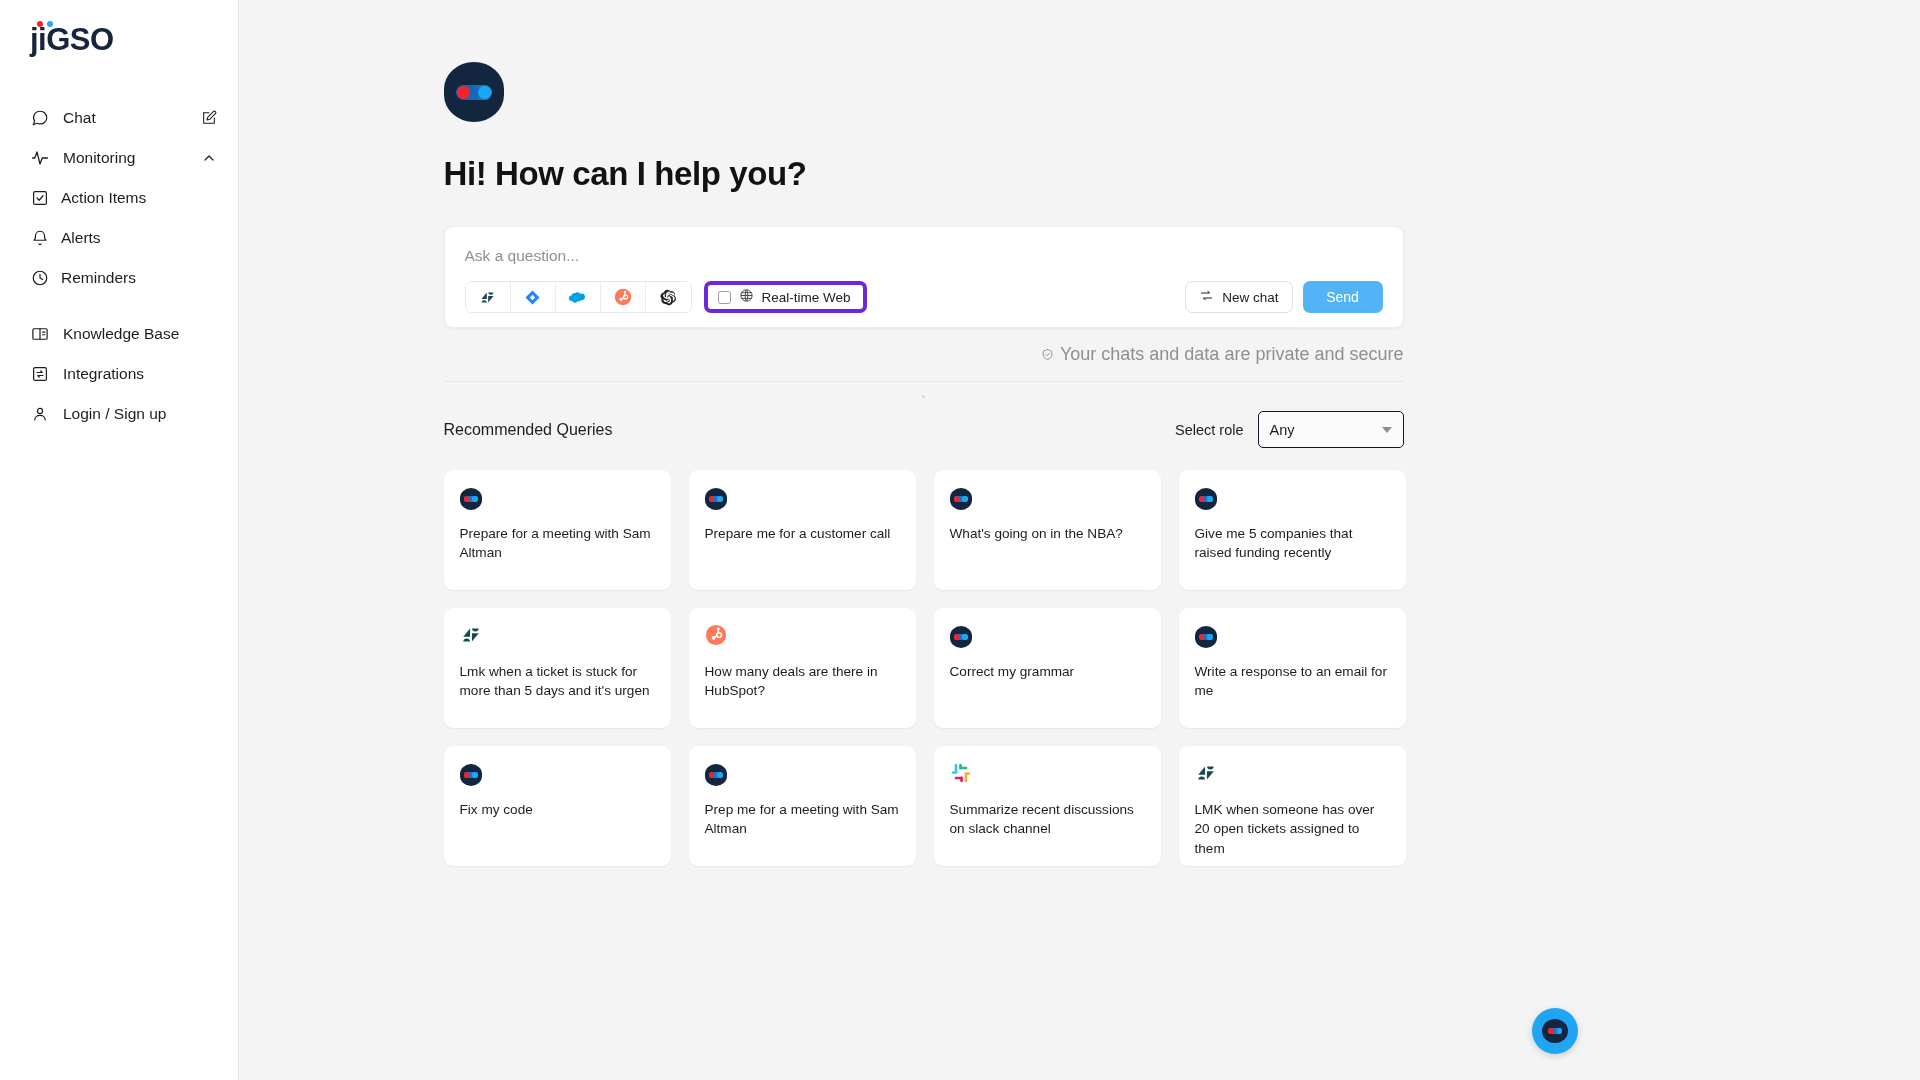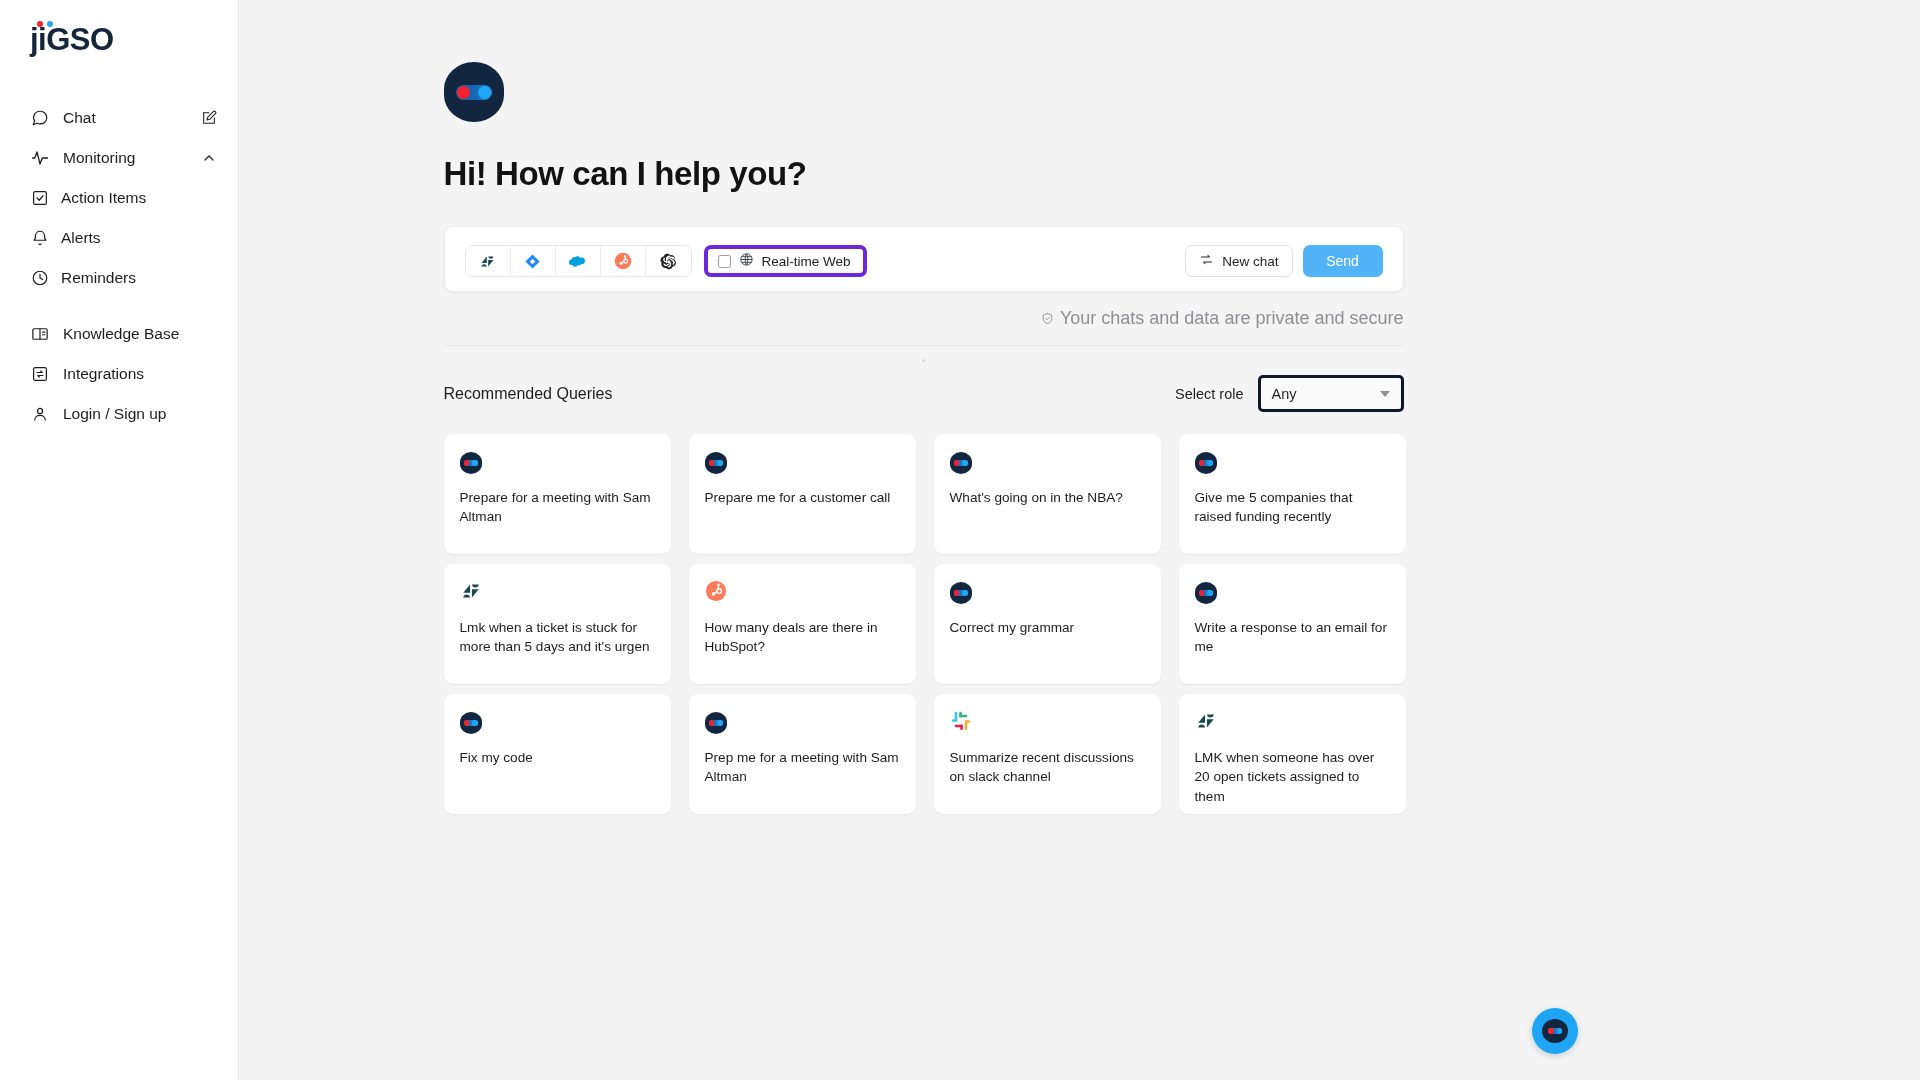--- a/index.html
+++ b/index.html
@@ -156,37 +156,37 @@
   
   .rec-head {
     margin-top: 13px;
     display: flex; align-items: center;
   }
   .rec-title { font-size: 16px; color: #1d1d1f; }
   .rec-spacer { flex: 1 1 auto; }
   .rec-role-label { font-size: 14.5px; color: #1d1d1f; margin-right: 14px; }
   .role-select {
     width: 146px; height: 37px;
-    border: 3px solid #0f172a; border-radius: 5px;
+    border: 1px solid #0f172a; border-radius: 5px;
     background: #fafafa;
     display: flex; align-items: center; padding: 0 11px;
     cursor: pointer;
   }
   .role-value { flex: 1 1 auto; font-size: 14.5px; color: #1d1d1f; }
   .caret {
     width: 0; height: 0;
     border-left: 5px solid transparent; border-right: 5px solid transparent;
     border-top: 6px solid #8d8f93;
   }
 
   .cards {
     margin-top: 22px;
     display: grid;
     grid-template-columns: repeat(4, 227px);
-    gap: 10px 18px;
+    gap: 18px 18px;
   }
   .card {
     height: 120px;
     background: #ffffff;
     border-radius: 9px;
     box-shadow: 0 1px 2px rgba(20,20,30,0.06);
     padding: 18px 16px 14px 16px;
     cursor: pointer;
   }
   .card-icon { height: 22px; margin-bottom: 14px; display: flex; align-items: center; }
@@ -341,20 +341,21 @@
       <div class="bot-avatar">
         <div class="eyes">
           <span class="eye red"></span>
           <span class="eye blue"></span>
         </div>
       </div>
 
       <h1 class="greeting">Hi! How can I help you?</h1>
 
       <section class="composer">
+        <input class="composer-input" type="text" placeholder="Ask a question..." style="">
 
         <div class="composer-row">
 
           <div class="tool-group">
             <div class="tool-btn">
               <svg width="17" height="17" viewBox="0 0 24 24" aria-hidden="true">
                 <path d="M11 5v9L3.5 14 11 5z" fill="#17494d"></path>
                 <path d="M3.5 19a3.8 3.8 0 0 1 7.5 0H3.5z" fill="#17494d"></path>
                 <path d="M13 19v-9l7.5 0L13 19z" fill="#17494d"></path>
                 <path d="M20.5 5a3.8 3.8 0 0 1-7.5 0h7.5z" fill="#17494d"></path>

